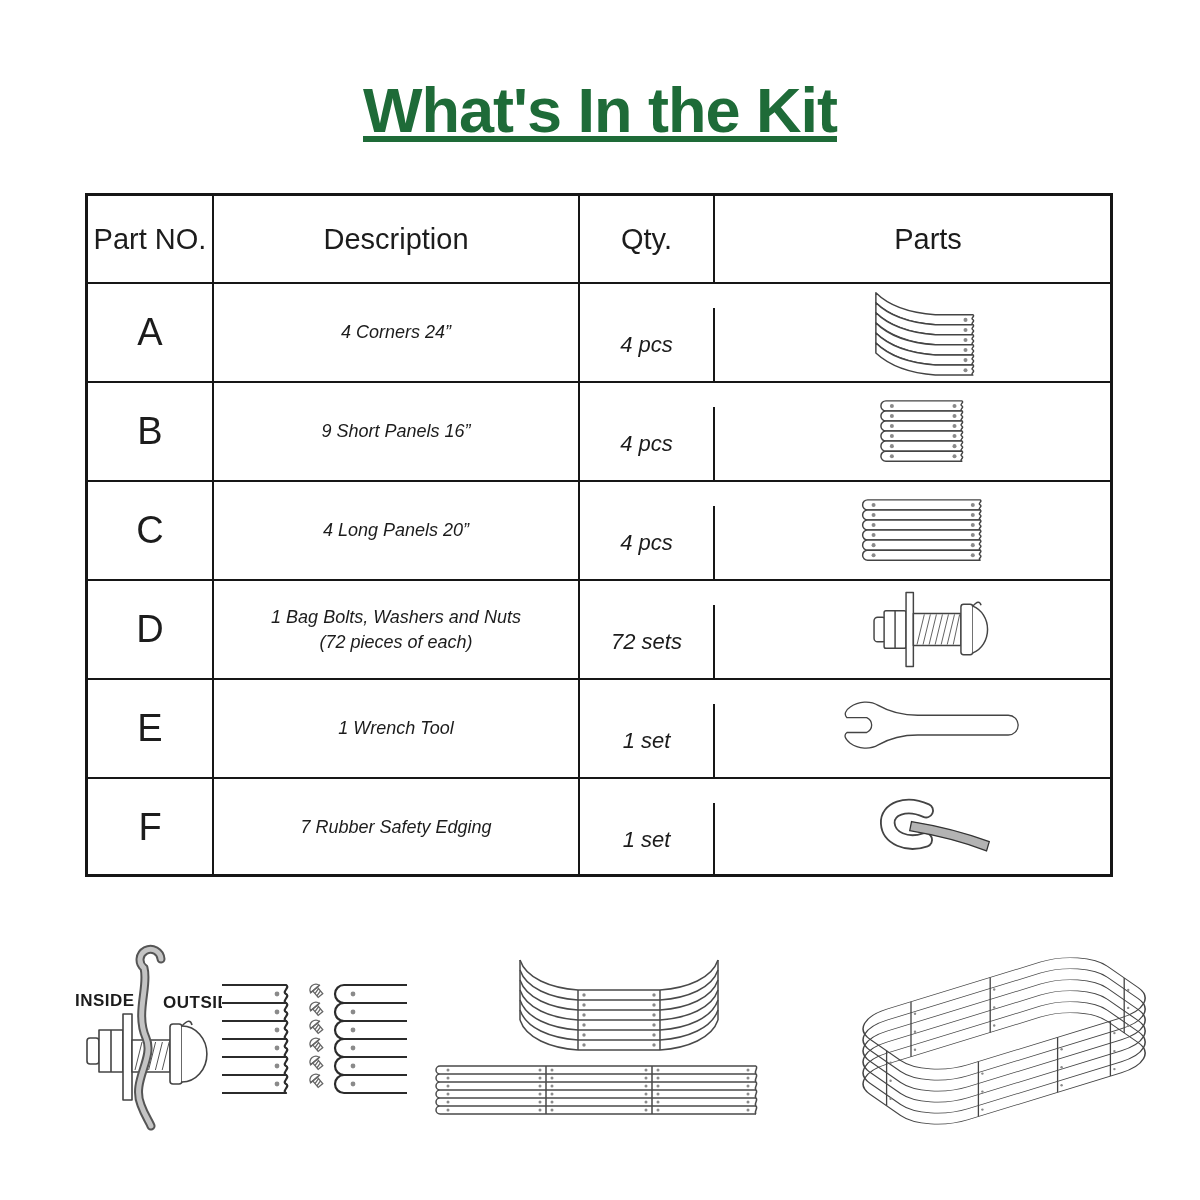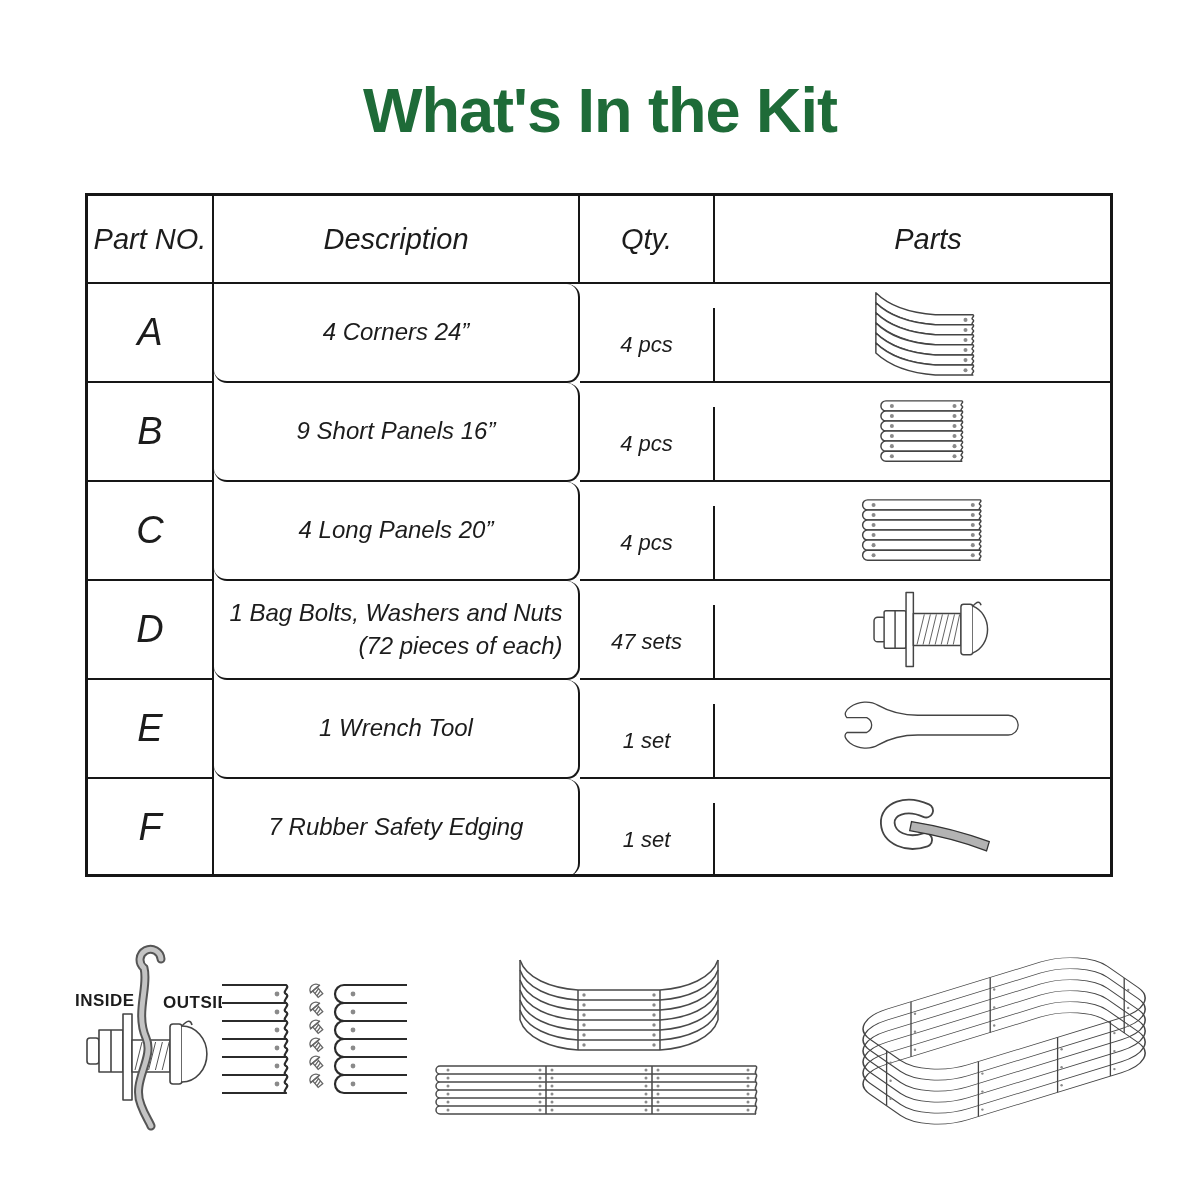--- a/index.html
+++ b/index.html
@@ -5,44 +5,44 @@
   html,body{margin:0;padding:0;background:#fff;}
   .page{position:relative;width:1200px;height:1200px;background:#fff;overflow:hidden;
         font-family:"Liberation Sans",sans-serif;color:#1c1c1c;}
   .title{position:absolute;top:74px;left:0;width:100%;margin:0;text-align:center;
          font-size:63px;font-weight:700;letter-spacing:-1px;}
   .kit-table{position:absolute;left:85px;top:193px;width:1028px;height:684px;
              border:3px solid #161616;box-sizing:border-box;display:grid;
              grid-template-columns:126px 366px 135px 395px;
              grid-template-rows:88px repeat(6,1fr);}
   .cell{border-right:2.5px solid #161616;border-bottom:2.5px solid #161616;
-        display:flex;align-items:center;justify-content:center;box-sizing:border-box;font-style:italic;}
+        display:flex;align-items:center;justify-content:center;box-sizing:border-box;}
   .cell:nth-child(4n){border-right:none;padding-left:31px;}
   .cell:nth-child(n+25){border-bottom:none;}
   .hdr{font-size:29px;}
   .letter{font-size:38px;}
-  .desc{font-style:italic;font-size:24px;text-align:right;white-space:pre-line;line-height:1.35;padding:0 14px;border-radius:13px;}
+  .desc{font-style:italic;font-size:18px;text-align:center;white-space:pre-line;line-height:1.35;padding:0 14px;}
   .qty{font-style:italic;font-size:22px;margin-top:24px;}
   .parts-cell svg{display:block;}
   .diag{position:absolute;}
   
   .s{fill:#fff;stroke:#444;stroke-width:1.6;stroke-linejoin:round;}
   .s2{fill:#fff;stroke:#2b2b2b;stroke-width:2.2;stroke-linejoin:round;}
   .ln{fill:none;stroke:#4a4a4a;stroke-width:1.5;}
   .ln2{fill:none;stroke:#444;stroke-width:1.5;}
   .dot{fill:#8a8a8a;stroke:none;}
   .hatch{stroke:#555;stroke-width:1;fill:none;}
   .lbl{font:bold 17px "Liberation Sans",sans-serif;fill:#1c1c1c;letter-spacing:0.5px;}
 </style>
 </head>
 <body>
 
 <div class="page">
 
-  <h1 class="title" style="color: rgb(30, 107, 56);">What's In the Kit</h1>
+  <h1 class="title" style="color: rgb(30, 107, 56); text-decoration: underline;">What's In the Kit</h1>
 
   <div class="kit-table">
 
     <div class="cell hdr">Part NO.</div>
     <div class="cell hdr">Description</div>
     <div class="cell hdr">Qty.</div>
     <div class="cell hdr">Parts</div>
 
     <div class="cell letter">A</div>
     <div class="cell desc">4 Corners 24”</div>
@@ -102,21 +102,21 @@
           <use href="#stripC" y="22"></use>
         <use href="#stripC" y="33"></use>
           <use href="#stripC" y="44"></use>
           <use href="#stripC" y="55"></use>
       </svg>
     </div>
 
     <div class="cell letter">D</div>
     <div class="cell desc">1 Bag Bolts, Washers and Nuts
 (72 pieces of each)</div>
-    <div class="cell qty">47 sets</div>
+    <div class="cell qty">72 sets</div>
     <div class="cell parts-cell">
       <svg width="395" height="97" viewBox="0 0 398 97">
         <g class="s">
           <rect x="140" y="35" width="13" height="27" rx="4"></rect>
           <rect x="151" y="28" width="24" height="41" rx="2"></rect>
           <line x1="163" y1="28" x2="163" y2="69"></line>
           <rect x="175" y="8" width="8" height="81"></rect>
           <rect x="183" y="31" width="52" height="35"></rect>
           <rect x="235" y="21" width="13" height="55" rx="3"></rect>
           <path d="M248,23 a24,27 0 0 1 0,51"></path>

